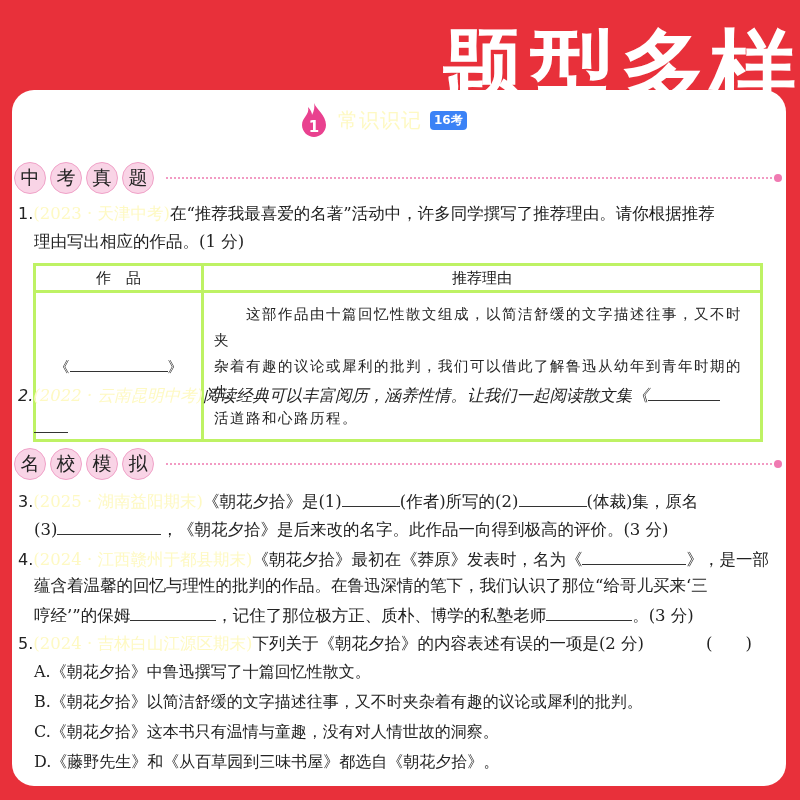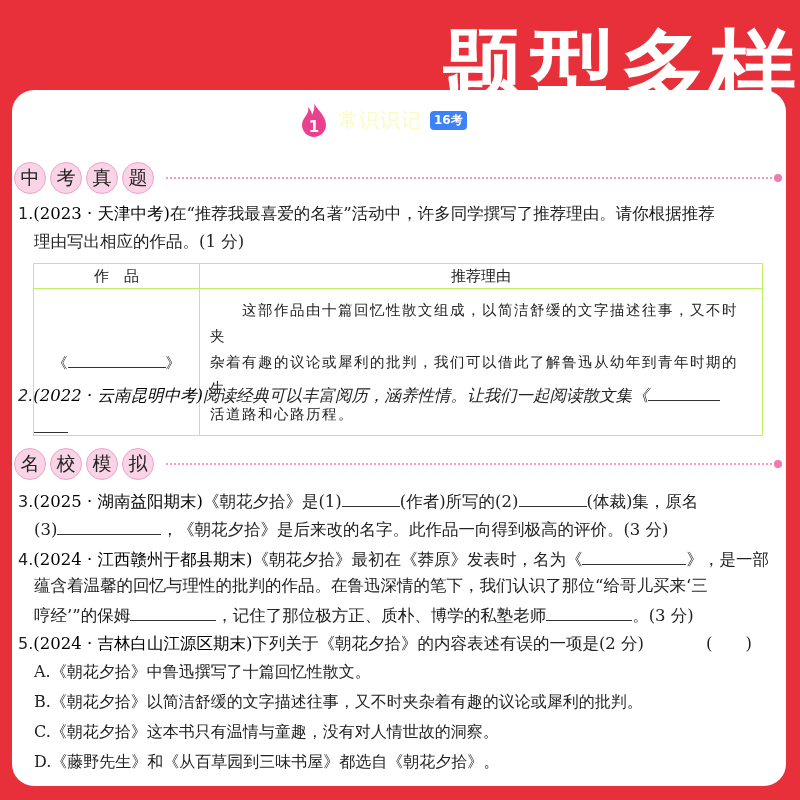--- a/index.html
+++ b/index.html
@@ -56,28 +56,28 @@
   .dots::after {
     content:""; position:absolute; right:-6px; top:-5px; width:8px; height:8px;
     border-radius:50%; background:#f07ab2;
   }
   .line {
     position:absolute; left:18px; font-size:16.5px; line-height:20px;
     white-space:nowrap; color:#222;
   }
   .indent { left:34px; }
   .num { font-family:"DejaVu Sans","Liberation Sans",sans-serif; font-size:16px; }
-  .src { color:#000000; }
+  .src { color:#fef9c3; }
   .blank { display:inline-block; border-bottom:1px solid #333; height:16px; vertical-align:baseline; }
   table.q1 {
     position:absolute; left:33px; top:263px; width:730px;
     border-collapse:collapse; font-size:15px;
   }
   table.q1 td, table.q1 th {
-    border:1px solid #bef264; font-weight:normal; padding:0;
+    border:3px solid #bef264; font-weight:normal; padding:0;
   }
   table.q1 th { height:24px; }
   .reason { line-height:26px; padding:8px 10px !important; font-size:14.5px; letter-spacing:1.5px; }
   .opt { left:34px; font-size:16px; }
 </style>
 </head>
 <body>
 
 <div class="banner-title">题型多样</div>
 

